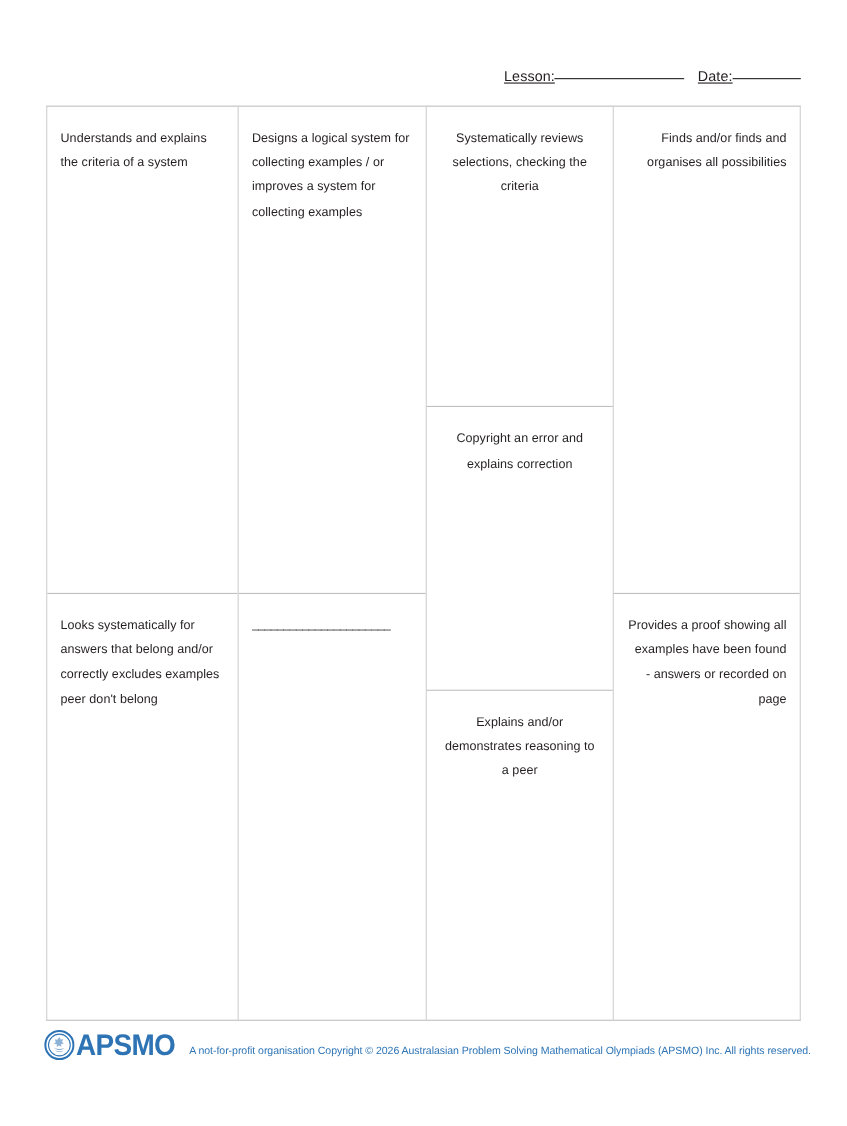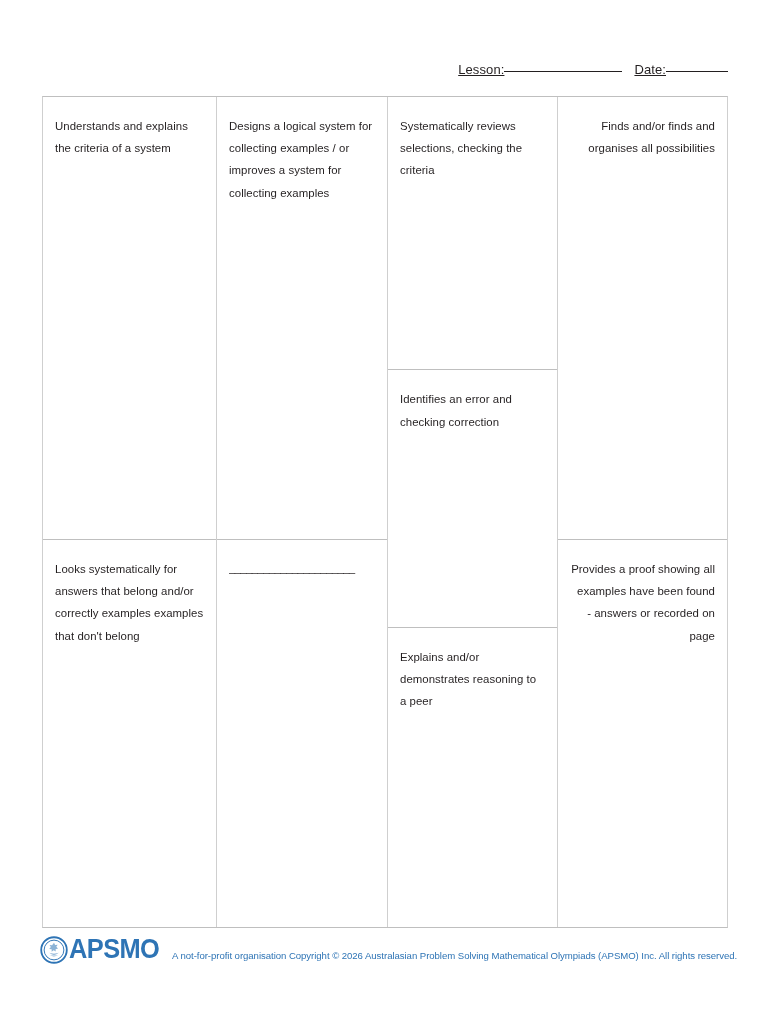--- a/index.html
+++ b/index.html
@@ -60,21 +60,21 @@
   .grid-col {
     box-sizing: border-box;
     display: flex;
     flex-direction: column;
     border-right: 1px solid #cfcfcf;
   }
   .grid-col:last-child { border-right: none; text-align: right; }
 
   .col-1 { width: 174px; }
   .col-2 { width: 171px; }
-  .col-3 { width: 170px; }
+  .col-3 { width: 170px; text-align: center; }
   .col-4 { width: 169px; }
 
   .cell {
     box-sizing: border-box;
     padding: 18px 12px 10px 12px;
     border-bottom: 1.5px solid #bfbfbf;
     overflow: hidden;
   }
   .cell:last-child { border-bottom: none; }
 
@@ -108,21 +108,21 @@
   .footer {
     position: absolute;
     left: 40px;
     top: 936px;
     width: 700px;
     display: flex;
     align-items: center;
   }
   .logo-wrap {
     display: flex;
-    align-items: flex-start;
+    align-items: center;
     flex: 0 0 auto;
   }
   .logo-seal {
     width: 28px;
     height: 28px;
     flex: 0 0 auto;
     display: block;
   }
   .logo-word {
     font-family: "Liberation Sans", sans-serif;
@@ -152,40 +152,40 @@
   <span class="field-label">Lesson:</span><span class="blank-rule blank-lesson"></span><span class="gap-between"></span><span class="field-label">Date:</span><span class="blank-rule blank-date"></span>
 </div>
 
 <div class="rubric-grid">
 
   <div class="grid-col col-1">
     <div class="cell h-top">
       <div class="cell-text">Understands and explains the criteria of a system</div>
     </div>
     <div class="cell h-bottom">
-      <div class="cell-text">Looks systematically for answers that belong and/or correctly examples examples that don't belong</div>
+      <div class="cell-text">Looks systematically for answers that belong and/or correctly excludes examples peer don't belong</div>
     </div>
   </div>
 
   <div class="grid-col col-2">
     <div class="cell h-top">
       <div class="cell-text">Designs a logical system for collecting examples / or improves a system for collecting examples</div>
     </div>
     <div class="cell h-bottom">
       <div class="cell-text"></div>
       <span class="underscore-rule">______________________</span>
     </div>
   </div>
 
   <div class="grid-col col-3">
     <div class="cell h-c3-a">
       <div class="cell-text">Systematically reviews selections, checking the criteria</div>
     </div>
     <div class="cell h-c3-b">
-      <div class="cell-text">Identifies an error and checking correction</div>
+      <div class="cell-text">Copyright an error and explains correction</div>
     </div>
     <div class="cell h-c3-c">
       <div class="cell-text">Explains and/or demonstrates reasoning to a peer</div>
     </div>
   </div>
 
   <div class="grid-col col-4">
     <div class="cell h-top">
       <div class="cell-text">Finds and/or finds and organises all possibilities</div>
     </div>

